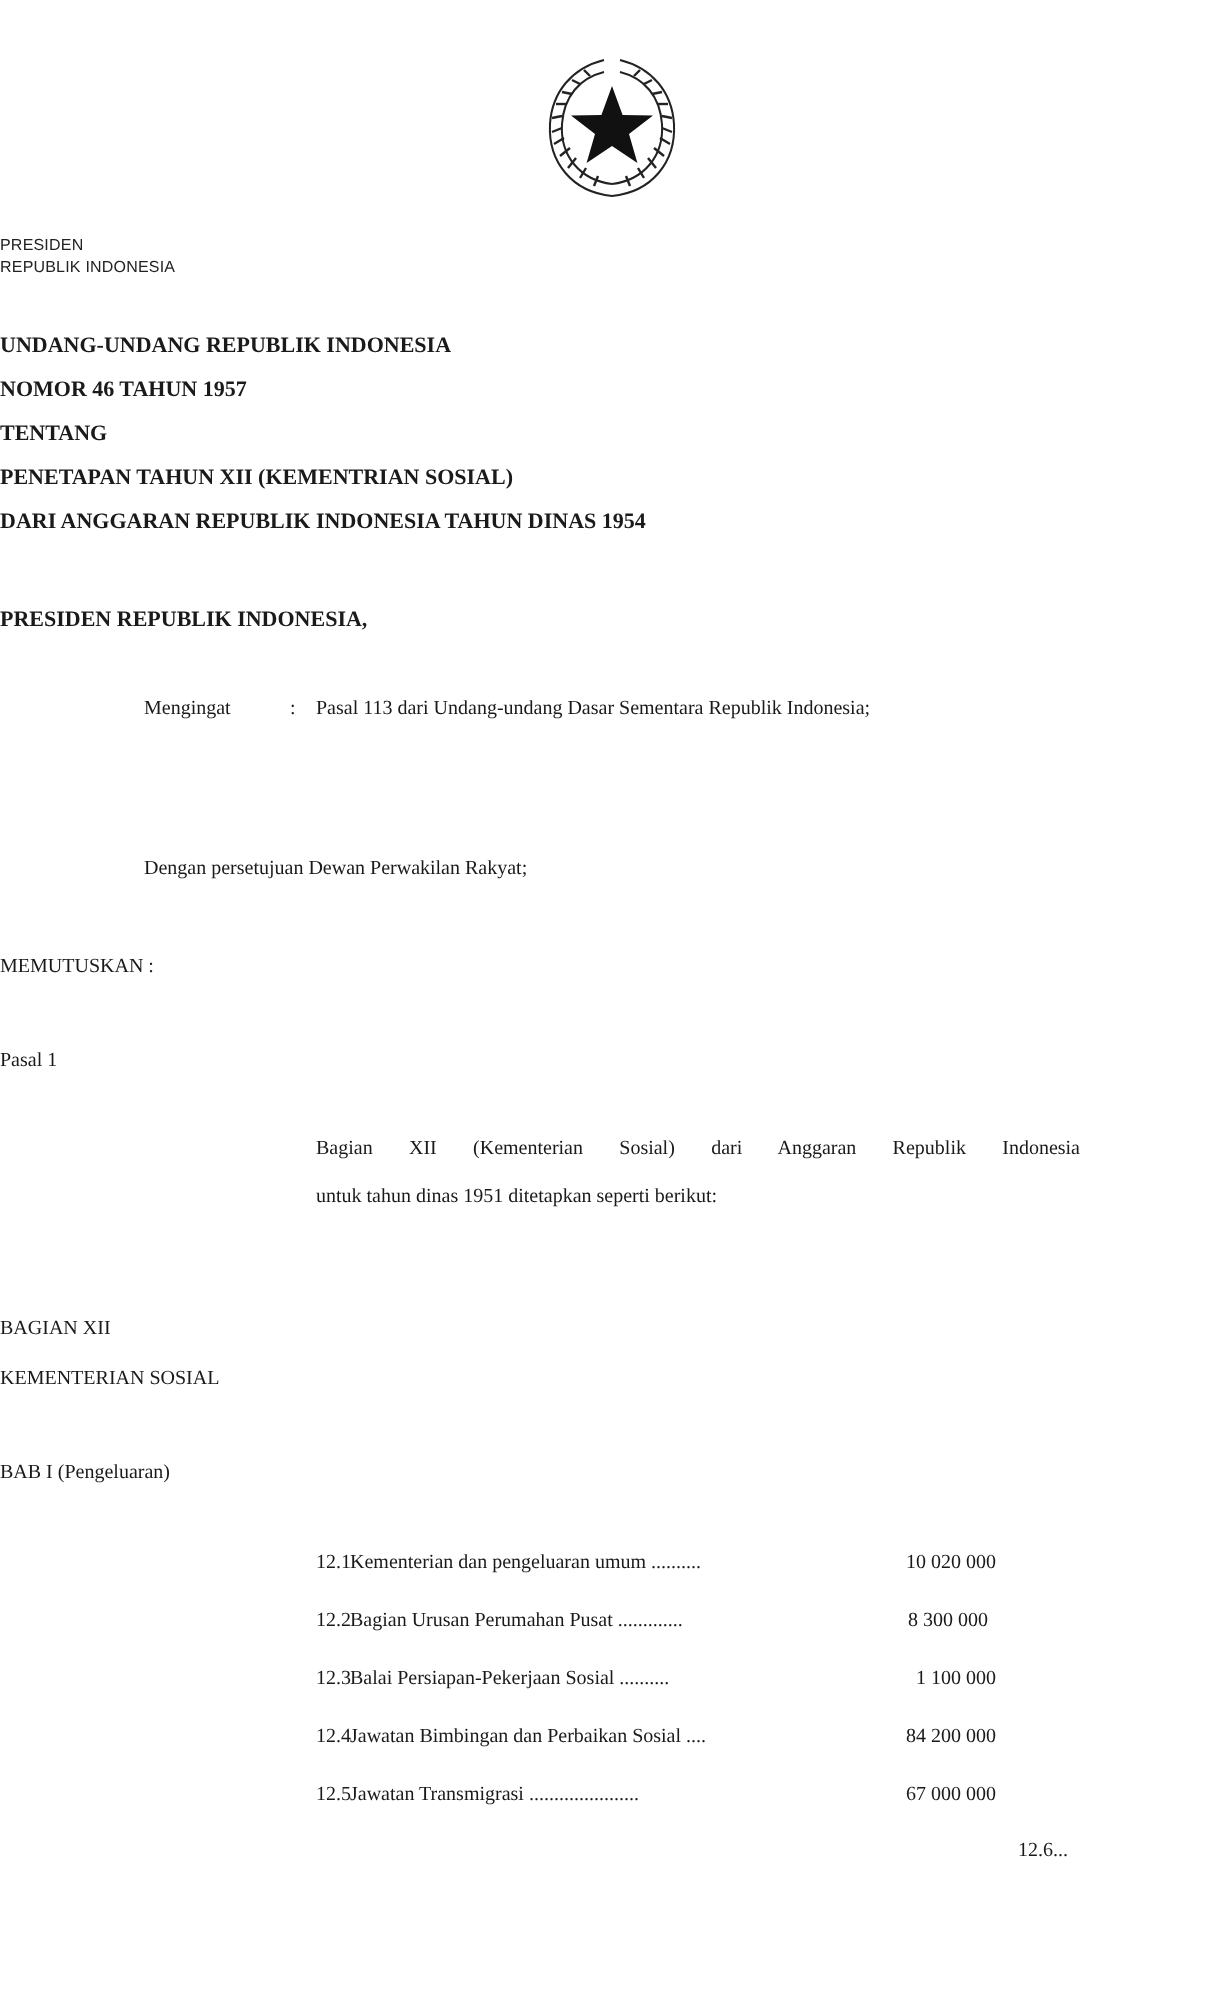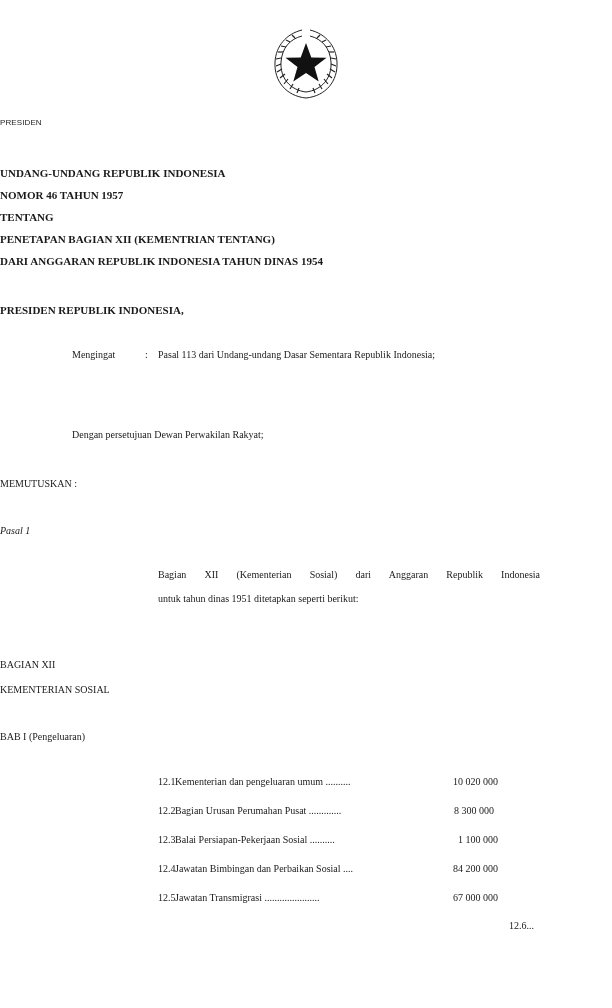--- a/index.html
+++ b/index.html
@@ -54,41 +54,42 @@
         <line x1="64" y1="52" x2="59" y2="48"></line>
       <line x1="60" y1="58" x2="56" y2="53"></line>
         <line x1="54" y1="63" x2="51" y2="58"></line>
       <line x1="47" y1="67" x2="45" y2="62"></line>
     </g>
     <polygon points="38,17 43.3,31.5 58.5,31.8 46.5,41 50.7,55.5 38,47 25.3,55.5 29.5,41 17.5,31.8 32.7,31.5" fill="#111"></polygon>
   </svg>
 </div>
 <div class="abs center emblem-caption" style="top:117px;">
   <div>PRESIDEN</div>
+  <div>REPUBLIK INDONESIA</div>
 </div>
 
 <div class="abs center title" style="top:162px;">
   <div>UNDANG-UNDANG REPUBLIK INDONESIA</div>
   <div>NOMOR 46 TAHUN 1957</div>
   <div>TENTANG</div>
-  <div>PENETAPAN BAGIAN XII (KEMENTRIAN TENTANG)</div>
+  <div>PENETAPAN TAHUN XII (KEMENTRIAN SOSIAL)</div>
   <div>DARI ANGGARAN REPUBLIK INDONESIA TAHUN DINAS 1954</div>
 </div>
 
 <div class="abs center bold11" style="top:304px;">PRESIDEN REPUBLIK INDONESIA,</div>
 
 <div class="abs t10" style="top:349px; left:72px;">Mengingat</div>
 <div class="abs t10" style="top:349px; left:145px;">:</div>
 <div class="abs t10" style="top:349px; left:158px; white-space:nowrap;">Pasal 113 dari Undang-undang Dasar Sementara Republik Indonesia;</div>
 
 <div class="abs t10" style="top:429px; left:72px;">Dengan persetujuan Dewan Perwakilan Rakyat;</div>
 
 <div class="abs center t10" style="top:478px;">MEMUTUSKAN :</div>
 
-<div class="abs center t10" style="top:525px;font-style:italic;">Pasal 1</div>
+<div class="abs center t10" style="top:525px;">Pasal 1</div>
 
 <div class="abs para" style="top:563px;">
   <span class="l1">Bagian XII (Kementerian Sosial) dari Anggaran Republik Indonesia</span>
   <span class="l2">untuk tahun dinas 1951 ditetapkan seperti berikut:</span>
 </div>
 
 <div class="abs center t10" style="top:659px;">BAGIAN XII</div>
 <div class="abs center t10" style="top:684px;">KEMENTERIAN SOSIAL</div>
 <div class="abs center t10" style="top:731px;">BAB I (Pengeluaran)</div>
 

